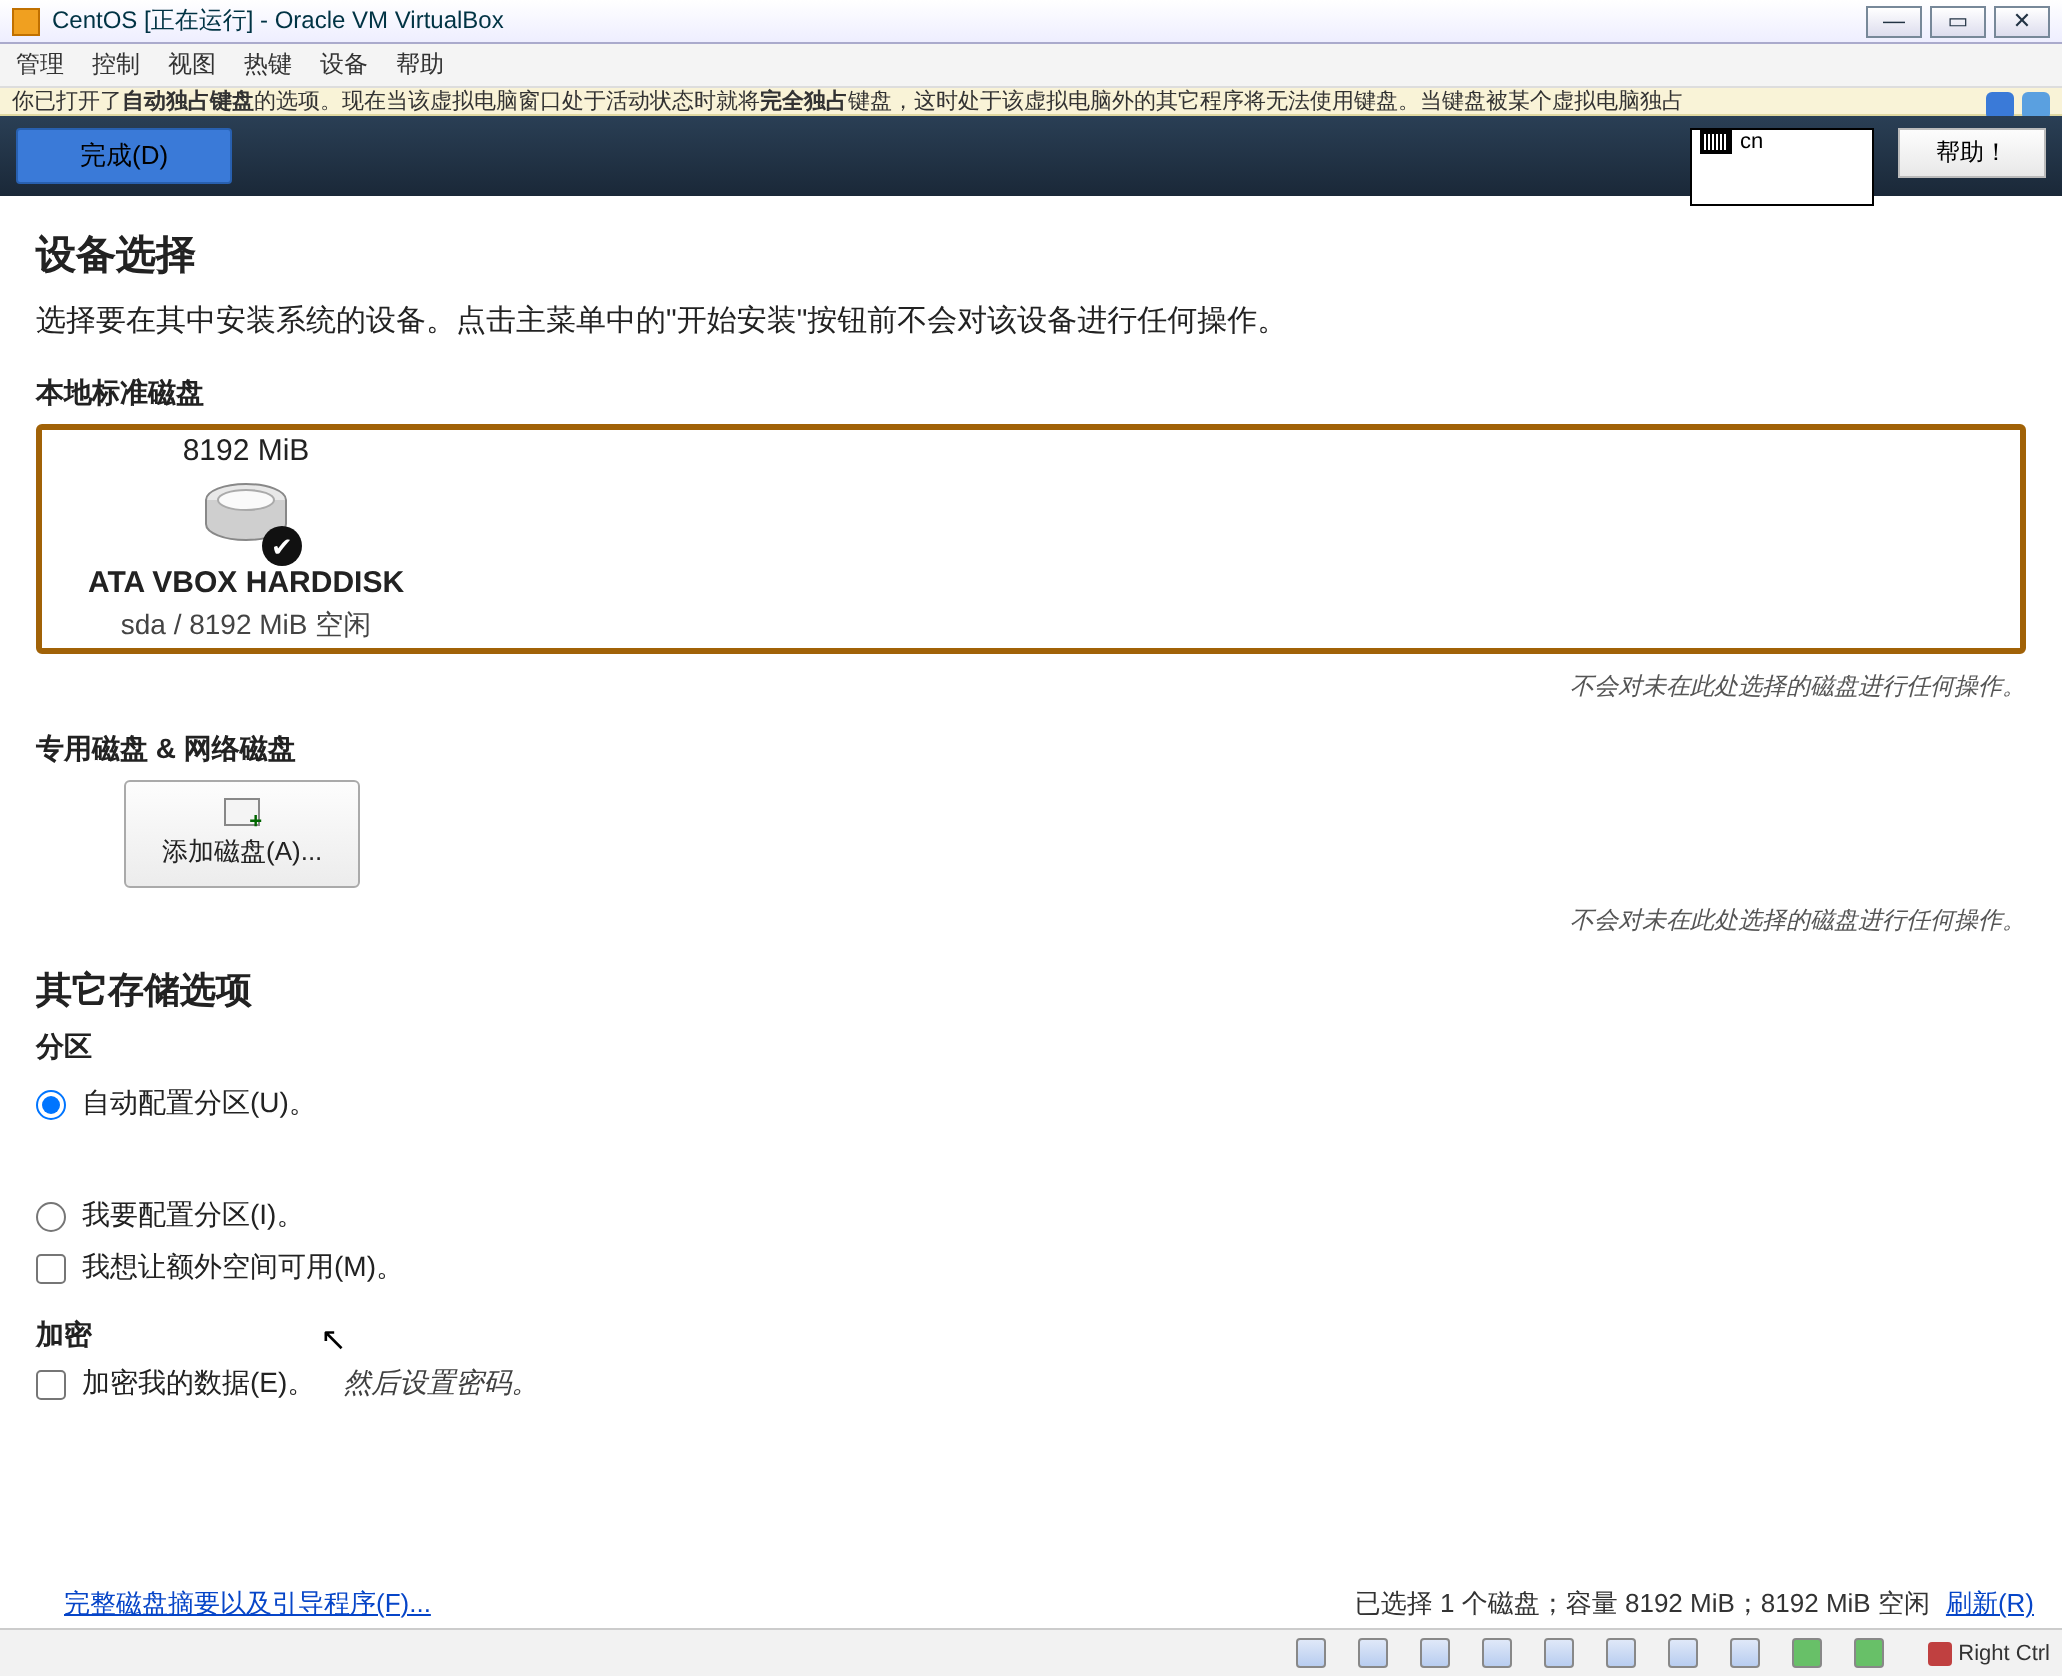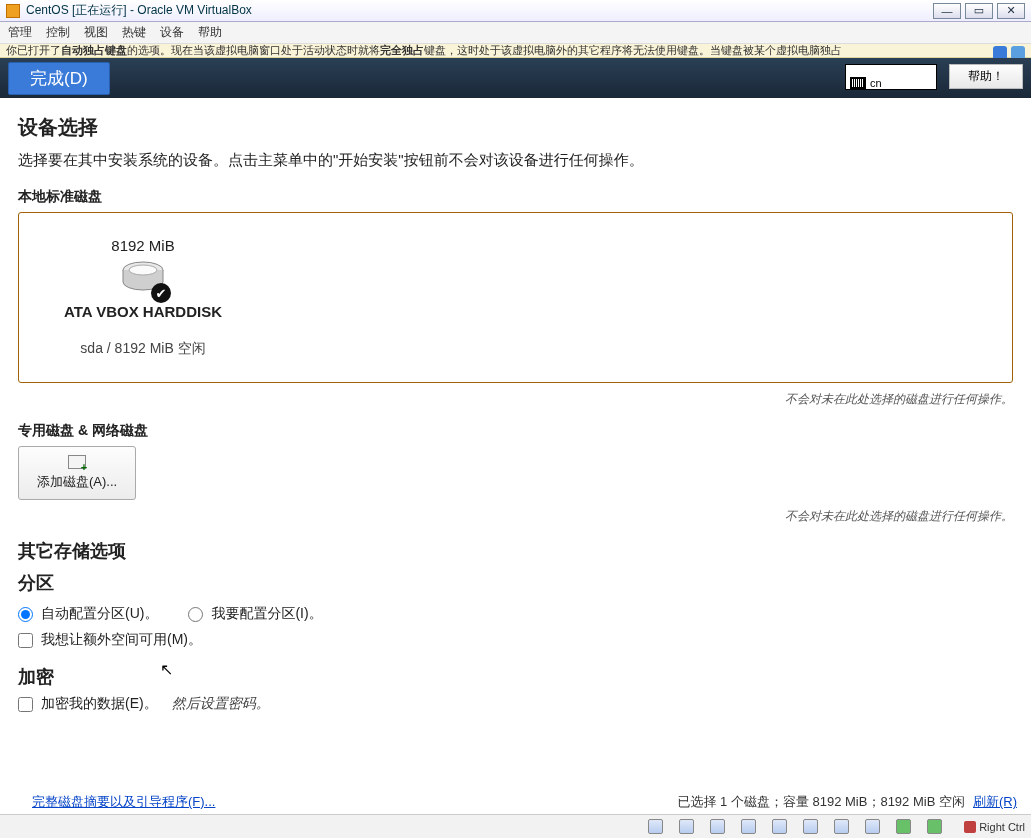--- a/index.html
+++ b/index.html
@@ -14,49 +14,49 @@
 
 .menubar { height: 22px; background: #f4f4f4; display: flex; align-items: center; padding: 0 8px; gap: 14px; font-size: 12px; color: #333; border-bottom: 1px solid #ddd; }
 
 
 .notifybar { height: 14px; background: #f9f3d7; display: flex; align-items: center; padding: 0 6px; font-size: 11px; color: #333; border-bottom: 1px solid #e0d8a0; position: relative; }
 .notifybar .nb-icons { position: absolute; right: 6px; top: 2px; display: flex; gap: 4px; }
 .nb-icon { width: 14px; height: 14px; background: #3a7ad8; border-radius: 3px; }
 
 
 .ana-top { height: 40px; background: linear-gradient(#2a3f55,#1a2838); display: flex; align-items: center; padding: 0 8px; position: relative; }
-.done-btn { background: #3a7ad8; color: #ffffff; border: 1px solid #2860b0; padding: 4px 21px; font-size: 17px; border-radius: 2px; cursor: pointer; }
+.done-btn { background: #3a7ad8; color: #000000; border: 1px solid #2860b0; padding: 4px 31px; font-size: 13px; border-radius: 2px; cursor: pointer; }
 .help-btn { position: absolute; right: 8px; top: 6px; background: linear-gradient(#fdfdfd,#e8e8e8); border: 1px solid #bbb; padding: 3px 18px; font-size: 12px; cursor: pointer; }
-.ime-box { position: absolute; right: 94px; top: 6px; height: 26px; width: 92px; background: #fff; border: 1px solid #000; display: flex; align-items: flex-end; padding: 0 4px; font-size: 11px; }
+.ime-box { position: absolute; right: 94px; top: 6px; height: 39px; width: 92px; background: #fff; border: 1px solid #000; display: flex; align-items: flex-start; padding: 0 4px; font-size: 11px; }
 .ime-box .kb-ico { width: 16px; height: 12px; background: #000; margin-right: 4px; position: relative; }
 .ime-box .kb-ico::after { content: ""; position: absolute; inset: 2px; background: repeating-linear-gradient(90deg,#fff 0 1px,#000 1px 2px); }
 
 
 .content { padding: 16px 18px 0 18px; height: calc(838px - 22px - 22px - 20px - 40px - 24px); overflow: auto; color: #222; }
 .h1 { font-size: 20px; font-weight: bold; margin-bottom: 10px; }
 .intro { font-size: 15px; margin-bottom: 18px; }
 .section-label { font-size: 14px; font-weight: bold; margin-bottom: 6px; }
 
-.disk-frame { border: 1px solid #a16207; border-radius: 3px; padding: 24px; display: flex; }
+.disk-frame { border: 3px solid #a16207; border-radius: 3px; padding: 2px; display: flex; }
 .disk-item { width: 200px; text-align: center; }
 .disk-size { font-size: 15px; margin-bottom: 6px; }
 .disk-icon-wrap { position: relative; display: inline-block; margin-bottom: 6px; }
 .disk-svg { width: 44px; height: 34px; }
 .checkmark { position: absolute; right: -6px; bottom: -6px; width: 20px; height: 20px; background: #111; border-radius: 50%; display: flex; align-items: center; justify-content: center; color: #fff; font-size: 13px; }
 .disk-name { font-size: 15px; font-weight: bold; }
-.disk-detail { font-size: 14px; color: #444; margin-top: 20px; }
+.disk-detail { font-size: 14px; color: #444; margin-top: 4px; }
 
 .right-note { text-align: right; font-style: italic; color: #555; font-size: 12px; margin: 8px 0 14px 0; }
 
-.addbtn-frame { display: inline-block; border: 1px solid #aaa; border-radius: 3px; padding: 8px 18px; background: linear-gradient(#fdfdfd,#ececec); text-align: center; cursor: pointer; }
+.addbtn-frame { display: inline-block; border: 1px solid #aaa; border-radius: 3px; padding: 8px 18px; background: linear-gradient(#fdfdfd,#ececec); text-align: center; cursor: pointer; margin-left: 44px; }
 .addbtn-frame .plus-ico { width: 18px; height: 14px; margin: 0 auto 4px auto; border: 1px solid #888; background: #f4f4f4; position: relative; }
 .addbtn-frame .plus-ico::before { content: "+"; position: absolute; right: -2px; bottom: -5px; font-size: 11px; color: #060; font-weight: bold; }
 
 .h2 { font-size: 18px; font-weight: bold; margin: 14px 0 8px 0; }
-.subhead { font-size: 18px; font-weight: bold; margin: 8px 0 6px 0; }
+.subhead { font-size: 14px; font-weight: bold; margin: 8px 0 6px 0; }
 
 .radio-row, .check-row { display: flex; align-items: center; gap: 8px; margin: 4px 0; font-size: 14px; }
 .radio-row input, .check-row input { width: 15px; height: 15px; }
 .hint-inline { color: #404040; font-style: italic; margin-left: 6px; }
 
 
 .footer { position: absolute; left: 18px; right: 0; bottom: 24px; height: 24px; display: flex; align-items: center; padding: 0 14px; font-size: 13px; }
 .footer .link { color: #0645c8; text-decoration: underline; cursor: pointer; }
 .footer .spacer { flex: 1; }
 .footer .summary { color: #333; }
@@ -136,21 +136,21 @@
   <div class="section-label">专用磁盘 &amp; 网络磁盘</div>
   <div class="addbtn-frame">
     <div class="plus-ico"></div>
     <span>添加磁盘(A)...</span>
   </div>
   <div class="right-note">不会对未在此处选择的磁盘进行任何操作。</div>
 
   <div class="h2">其它存储选项</div>
 
   <div class="subhead">分区</div>
-  <div style="display:flex; gap:30px;">
+  <div style="display:flex; gap:30px;flex-direction:column;">
     <label class="radio-row">
       <input type="radio" name="part" checked="" style="">
       <span>自动配置分区(U)。</span>
     </label>
     <label class="radio-row">
       <input type="radio" name="part" style="">
       <span>我要配置分区(I)。</span>
     </label>
   </div>
   <label class="check-row" style="margin-left:0;">

